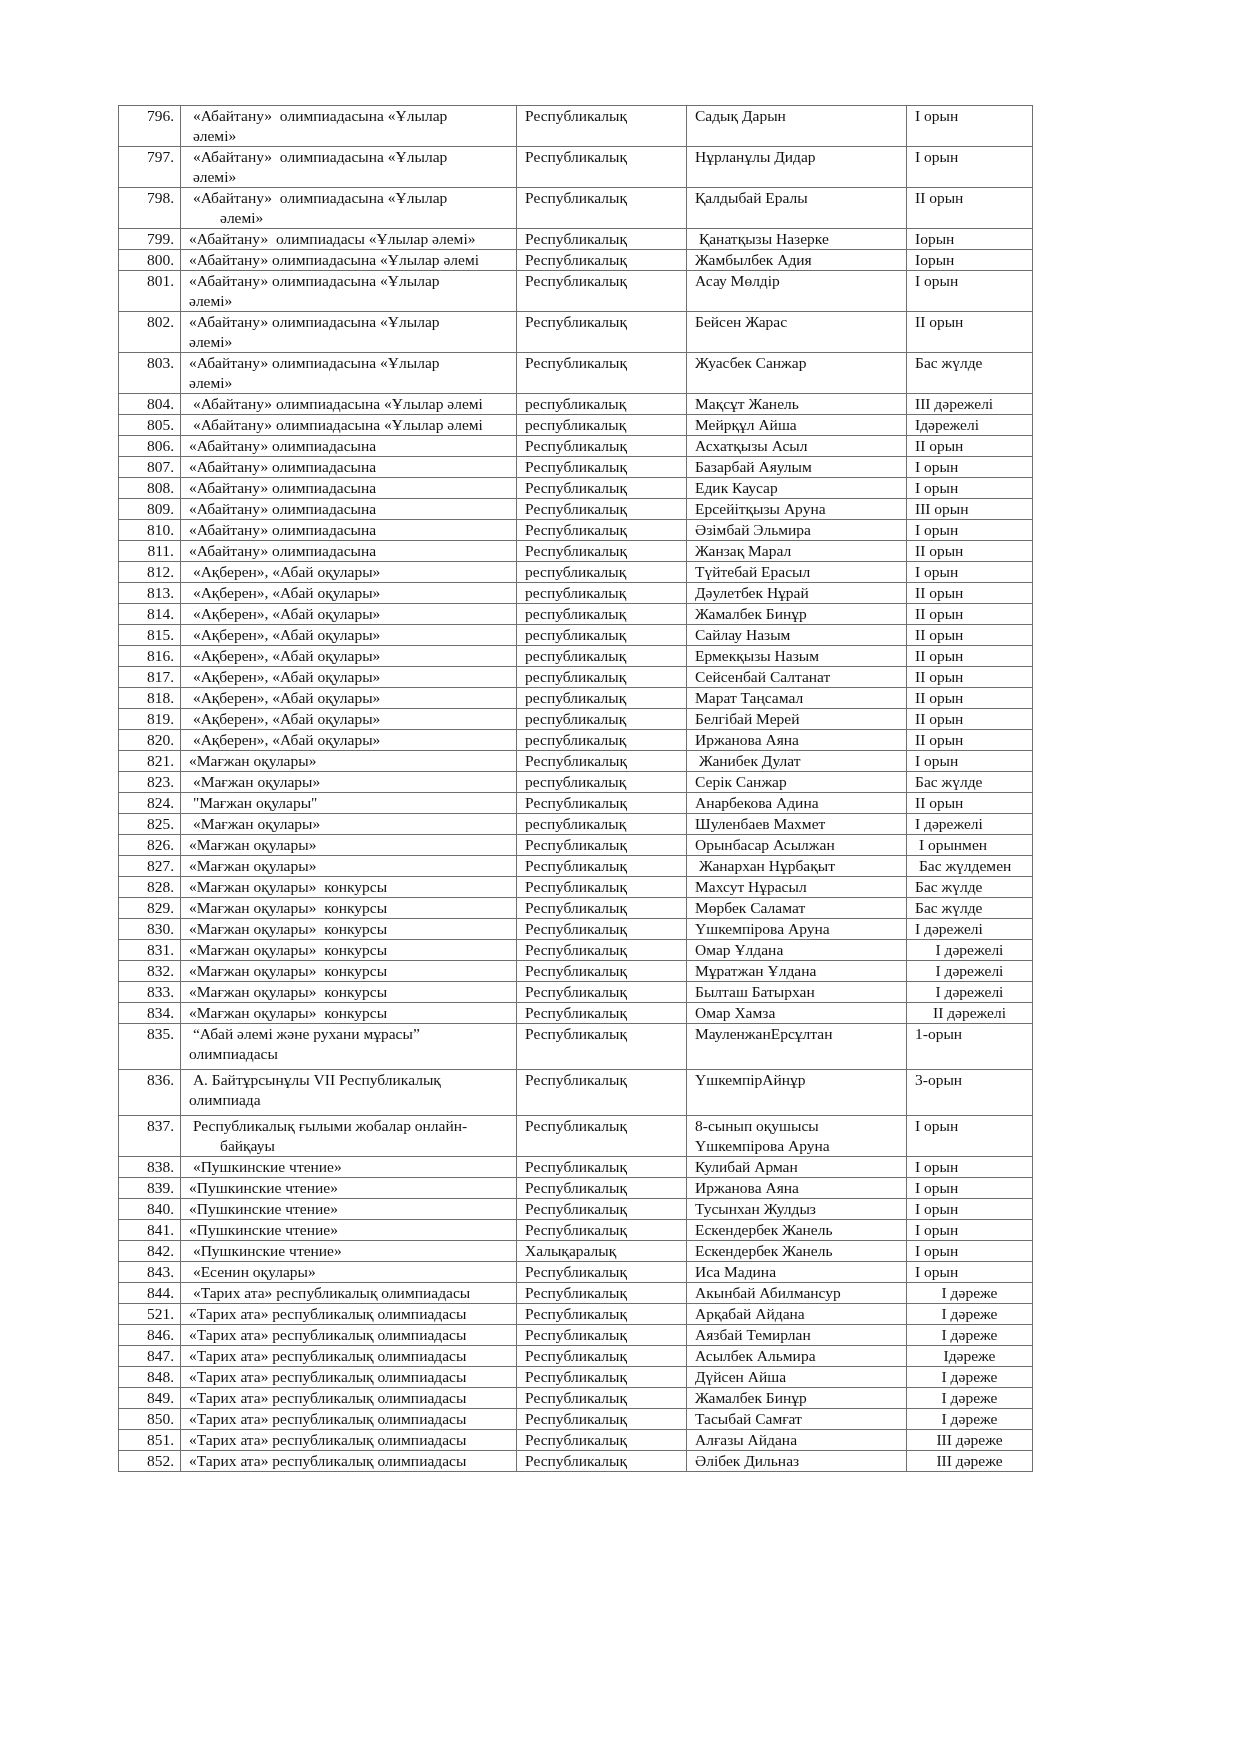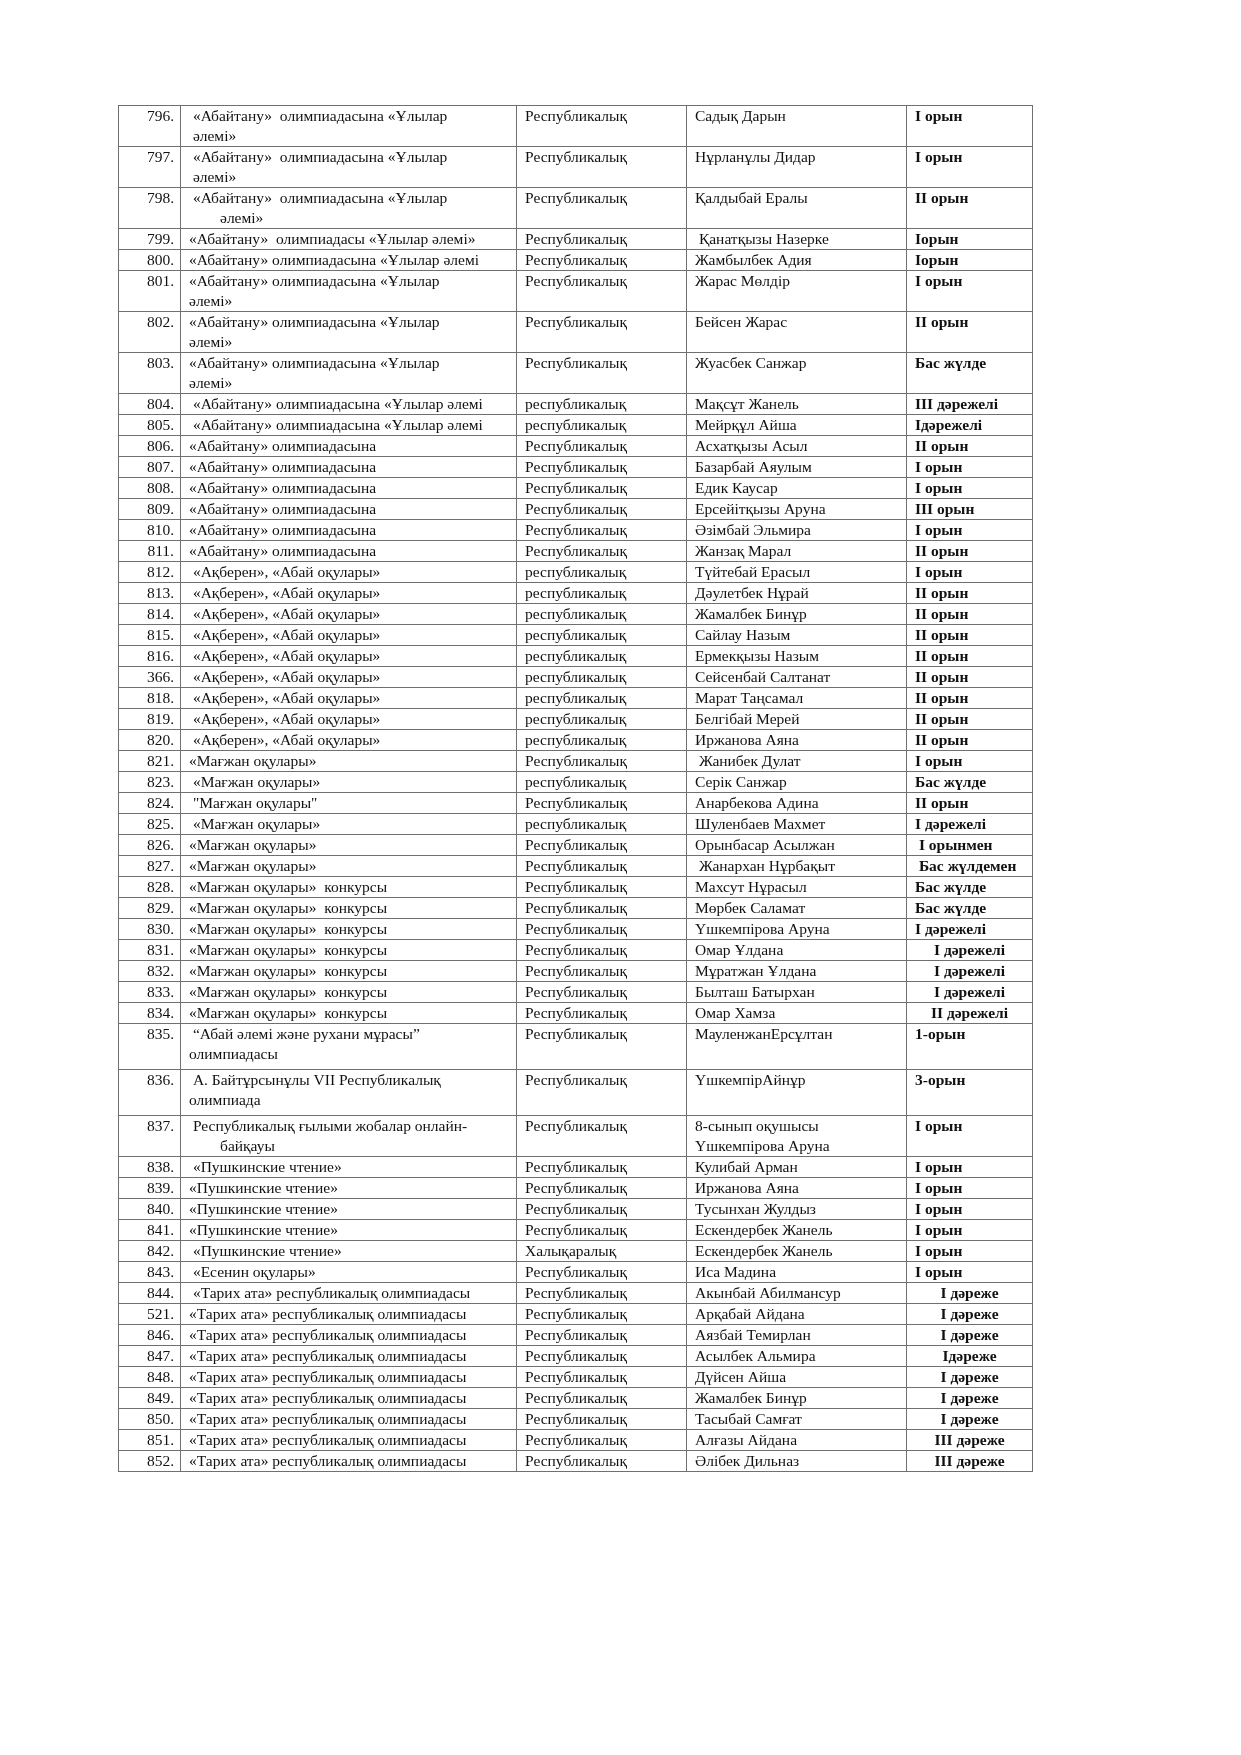--- a/index.html
+++ b/index.html
@@ -4,21 +4,21 @@
 <style>
   html, body { margin: 0; padding: 0; background: #ffffff; }
   body { width: 1241px; height: 1755px; position: relative; font-family: "Liberation Serif", "DejaVu Serif", serif; color: #111; }
   .page { position: absolute; left: 0; top: 0; width: 1241px; height: 1755px; background: #fff; padding-left: 24px; }
   table.awards { position: absolute; left: 118px; top: 105px; width: 914px; border-collapse: collapse; table-layout: fixed; font-size: 15.5px; line-height: 20px; }
   table.awards td { border: 1.3px solid #6f6f6f; vertical-align: top; padding: 0 6px 0 8px; white-space: pre-wrap; overflow: hidden; }
   td.num { text-align: right; padding-right: 4px; padding-left: 2px; }
   td.comp { padding-left: 8px; }
   td.lvl { padding-left: 10px; }
   td.name { padding-left: 10px; }
-  td.res { padding-left: 10px; font-weight: bold; }
+  td.res { padding-left: 10px; }
   tr.h1 td { height: 19px; }
   tr.h2 td { height: 38px; }
   tr.h2b td { height: 45px; }
   td.res.center { text-align: center; padding-left: 4px; padding-right: 4px; }
 </style>
 </head>
 <body>
 
 <div class="page">
   <table class="awards">
@@ -66,21 +66,21 @@
     <td class="comp">«Абайтану» олимпиадасына «Ұлылар әлемі</td>
     <td class="lvl">Республикалық</td>
     <td class="name">Жамбылбек Адия</td>
     <td class="res">Iорын</td>
   </tr>
         <tr class="h2">
     <td class="num">801.</td>
     <td class="comp">«Абайтану» олимпиадасына «Ұлылар
 әлемі»</td>
     <td class="lvl">Республикалық</td>
-    <td class="name">Жарас Мөлдір</td>
+    <td class="name">Асау Мөлдір</td>
     <td class="res">I орын</td>
   </tr>
         <tr class="h2">
     <td class="num">802.</td>
     <td class="comp">«Абайтану» олимпиадасына «Ұлылар
 әлемі»</td>
     <td class="lvl">Республикалық</td>
     <td class="name">Бейсен Жарас</td>
     <td class="res">II орын</td>
   </tr>
@@ -177,21 +177,21 @@
     <td class="res">II орын</td>
   </tr>
         <tr class="h1">
     <td class="num">816.</td>
     <td class="comp"> «Ақберен», «Абай оқулары»</td>
     <td class="lvl">республикалық</td>
     <td class="name">Ермекқызы Назым</td>
     <td class="res">II орын</td>
   </tr>
         <tr class="h1">
-    <td class="num">366.</td>
+    <td class="num">817.</td>
     <td class="comp"> «Ақберен», «Абай оқулары»</td>
     <td class="lvl">республикалық</td>
     <td class="name">Сейсенбай Салтанат</td>
     <td class="res">II орын</td>
   </tr>
         <tr class="h1">
     <td class="num">818.</td>
     <td class="comp"> «Ақберен», «Абай оқулары»</td>
     <td class="lvl">республикалық</td>
     <td class="name">Марат Таңсамал</td>

